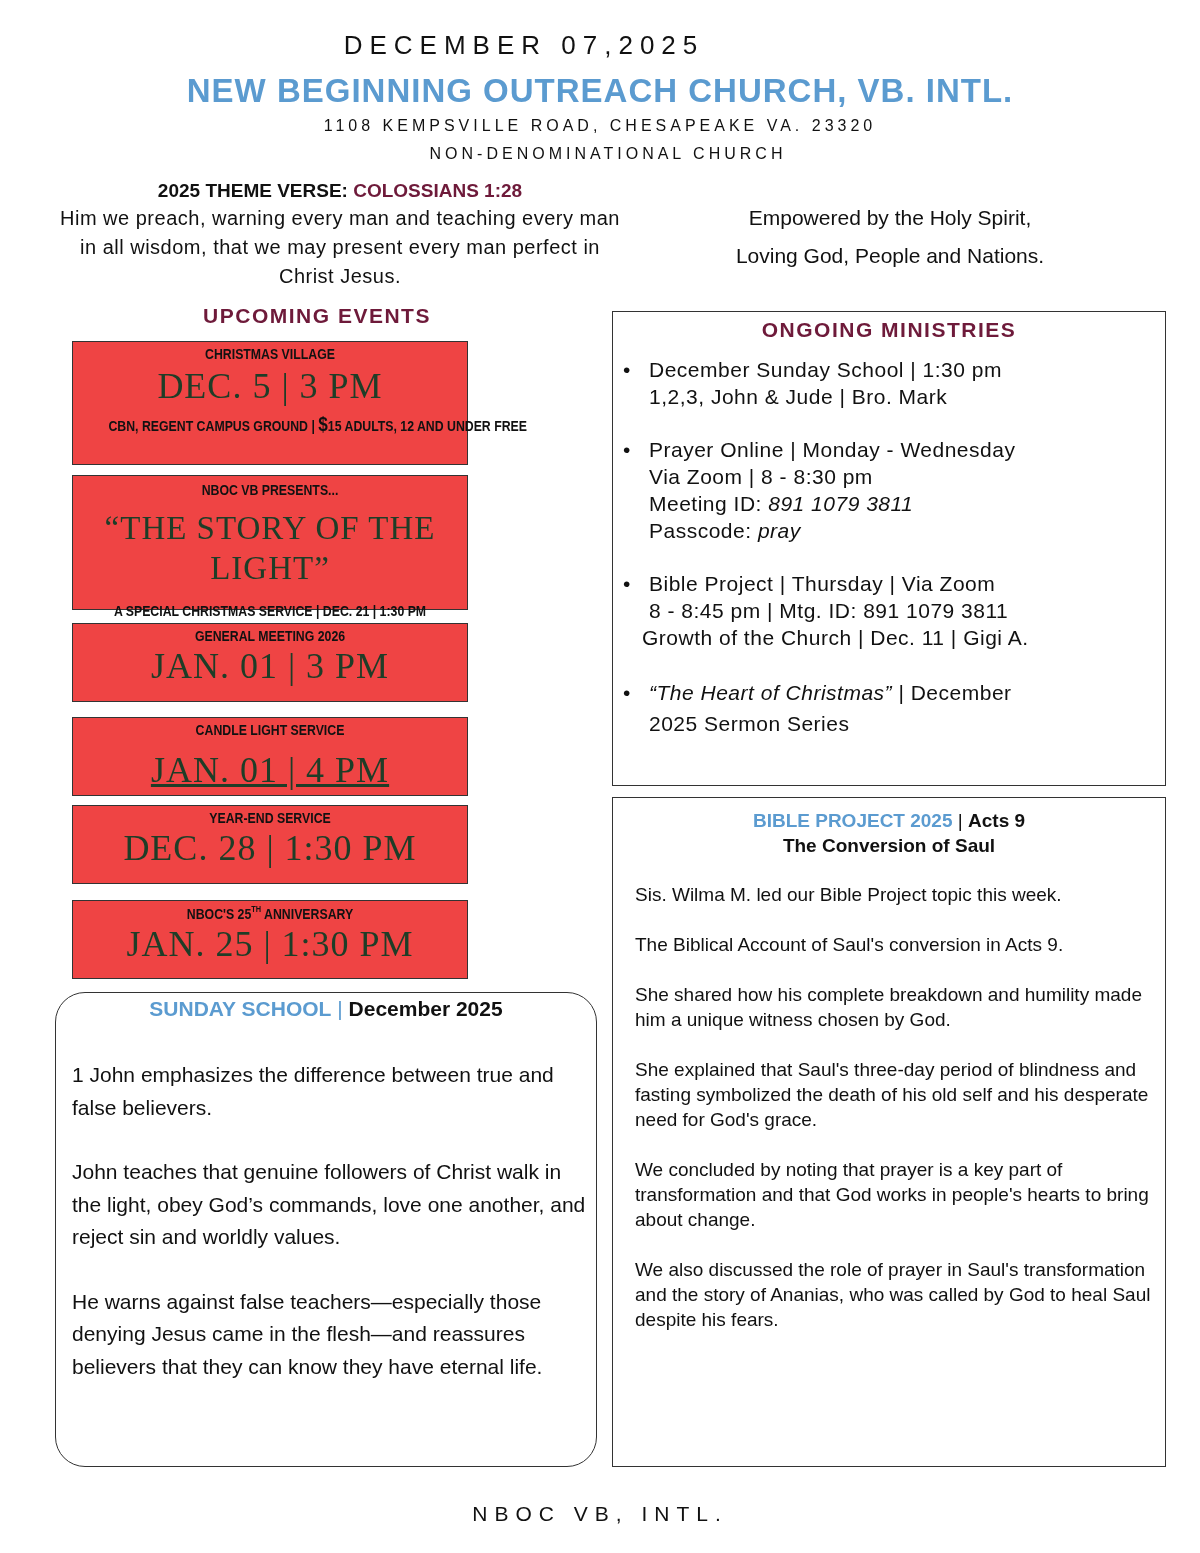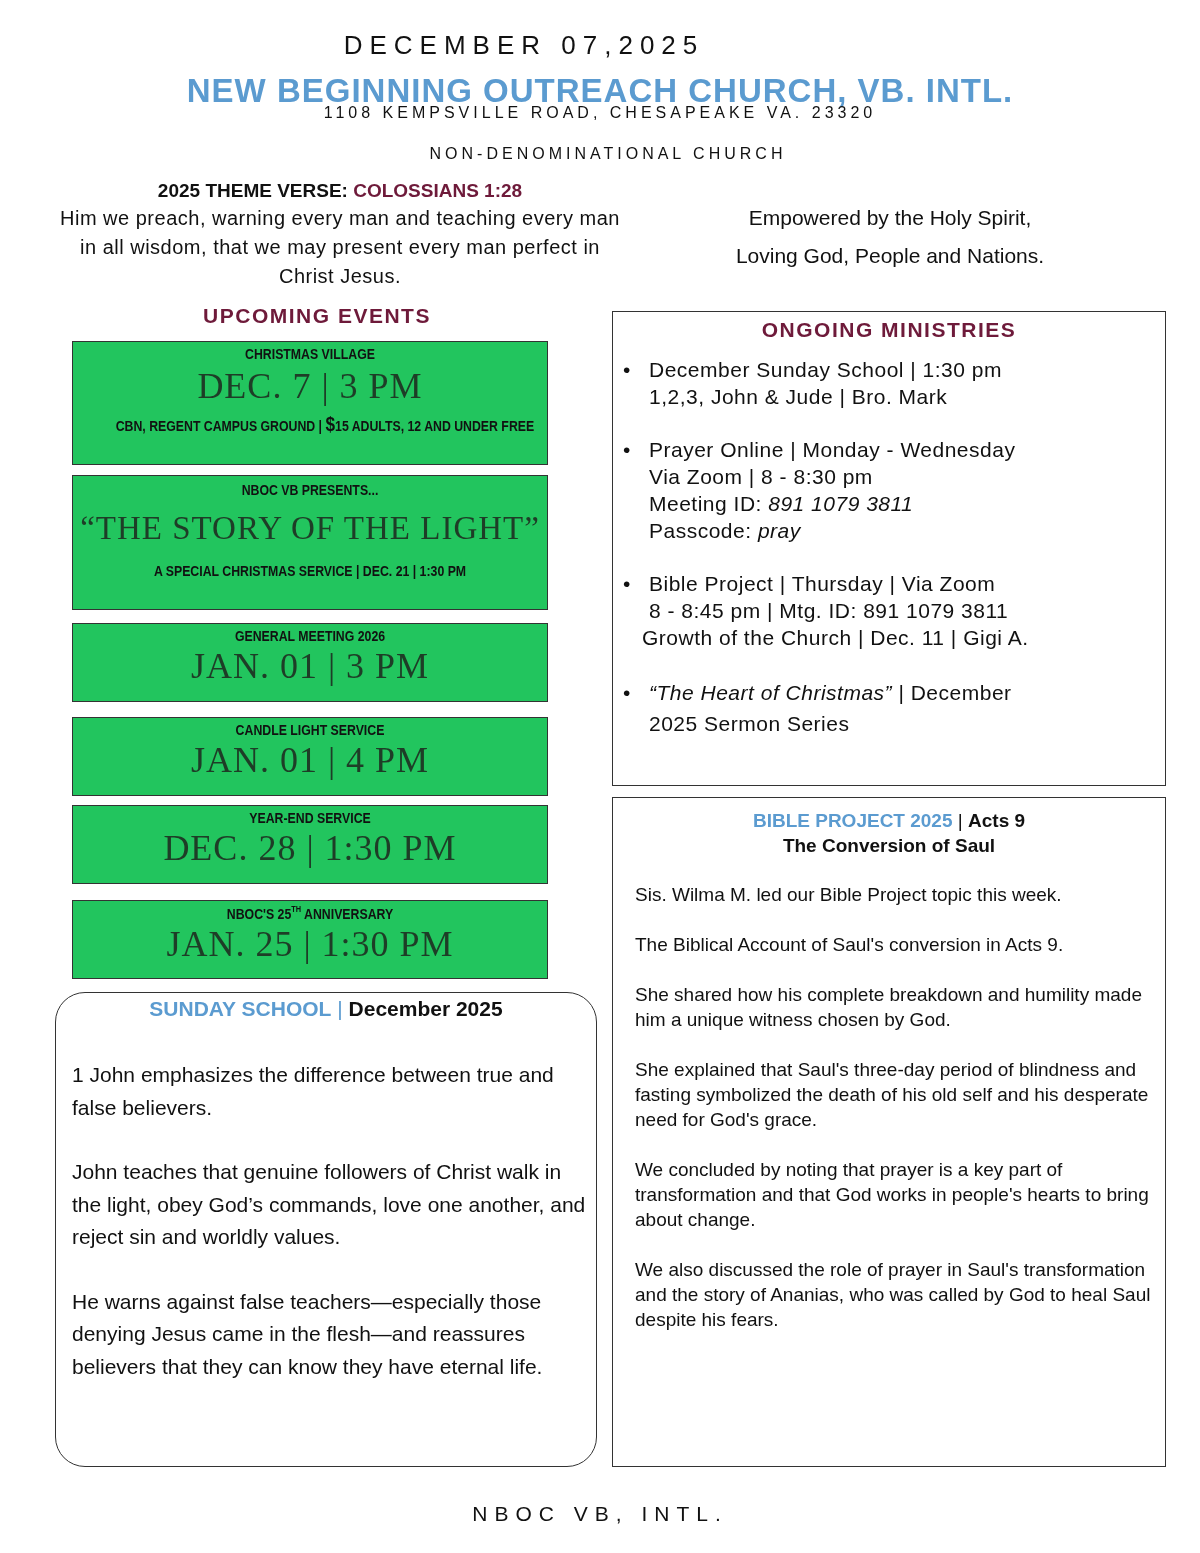--- a/index.html
+++ b/index.html
@@ -6,36 +6,36 @@
   body {
     width: 1200px; height: 1553px; background: #ffffff; position: relative;
     font-family: "Liberation Sans", "DejaVu Sans", sans-serif; color: #111;
     overflow: hidden;
   }
   .abs { position: absolute; }
   .center { text-align: center; }
 
   .date-line { top: 30px; left: 0; width: 1048px; font-size: 26px; letter-spacing: 7px; color: #111; }
   .church-name { top: 72px; left: 0; width: 1200px; font-size: 33px; font-weight: bold; color: #5b9bd0; letter-spacing: 1px; }
-  .address { top: 104px; left: 0; width: 1200px; font-size: 16px; letter-spacing: 4px; }
+  .address { top: 117px; left: 0; width: 1200px; font-size: 16px; letter-spacing: 4px; }
   .denom { top: 145px; left: 8px; width: 1200px; font-size: 16px; letter-spacing: 4px; }
 
   .theme { top: 180px; left: 55px; width: 570px; }
   .theme-head { font-size: 19px; font-weight: bold; }
   .theme-ref { color: #6e1a3a; }
   .theme-verse { font-size: 20px; line-height: 29px; letter-spacing: 0.5px; margin-top: 2px; }
 
   .motto { top: 199px; left: 640px; width: 500px; font-size: 21px; line-height: 38px; }
 
   .section-head { font-size: 21px; font-weight: bold; color: #6e1a3a; letter-spacing: 1.5px; }
   .upcoming-head { top: 304px; left: 62px; width: 510px; }
 
   .event {
-    position: absolute; left: 72px; width: 476px; border: 1.5px solid #333; box-sizing: border-box;
-    text-align: center; background: #22c55e;
+    position: absolute; left: 72px; width: 396px; border: 1.5px solid #333; box-sizing: border-box;
+    text-align: center; background: #ef4444;
   }
   .event-title { font-family: "Liberation Sans", sans-serif; font-weight: bold; font-size: 15px; transform: scaleX(0.82); letter-spacing: 0px; margin-top: 3px; color: #111; }
   .event-date { font-family: "Liberation Serif", "DejaVu Serif", serif; font-size: 36px; color: #1e3d27; line-height: 40px; letter-spacing: 1px; }
   .event-sub { font-family: "Liberation Sans", sans-serif; font-weight: bold; font-size: 15px; transform: scaleX(0.82); color: #111; margin-top: 2px; white-space: nowrap; }
   .event-sub .big { font-size: 21px; }
   .sup { font-size: 9px; vertical-align: 7px; }
 
   .box { position: absolute; border: 1.5px solid #333; box-sizing: border-box; background: #fff; }
   .ministries { top: 311px; left: 612px; width: 554px; height: 475px; }
   .ministries-head { text-align: center; margin-top: 6px; }
@@ -74,40 +74,40 @@
 
 <div class="abs center motto">
   <div>Empowered by the Holy Spirit,</div>
   <div>Loving God, People and Nations.</div>
 </div>
 
 <div class="abs center section-head upcoming-head">UPCOMING EVENTS</div>
 
 <div class="event" style="top:341px;height:124px;">
   <div class="event-title">CHRISTMAS VILLAGE</div>
-  <div class="event-date" style="margin-top:4px;">DEC. 7 | 3 PM</div>
+  <div class="event-date" style="margin-top:4px;">DEC. 5 | 3 PM</div>
   <div class="event-sub" style="margin-top:6px;">
     <span>CBN, REGENT CAMPUS GROUND | </span><span class="big">$</span><span>15 ADULTS, 12 AND UNDER FREE</span>
   </div>
 </div>
 
 <div class="event" style="top:475px;height:135px;">
   <div class="event-title" style="margin-top:5px;">NBOC VB PRESENTS...</div>
   <div class="event-date" style="margin-top:10px;font-size:33px;">“THE STORY OF THE LIGHT”</div>
   <div class="event-sub" style="margin-top:14px;">A SPECIAL CHRISTMAS SERVICE | DEC. 21 | 1:30 PM</div>
 </div>
 
 <div class="event" style="top:623px;height:79px;">
   <div class="event-title">GENERAL MEETING 2026</div>
   <div class="event-date" style="margin-top:2px;">JAN. 01 | 3 PM</div>
 </div>
 
 <div class="event" style="top:717px;height:79px;">
   <div class="event-title">CANDLE LIGHT SERVICE</div>
-  <div class="event-date" style="margin-top:2px;">JAN. 01 | 4 PM</div>
+  <div class="event-date" style="margin-top:12px;text-decoration:underline;">JAN. 01 | 4 PM</div>
 </div>
 
 <div class="event" style="top:805px;height:79px;">
   <div class="event-title">YEAR-END SERVICE</div>
   <div class="event-date" style="margin-top:2px;">DEC. 28 | 1:30 PM</div>
 </div>
 
 <div class="event" style="top:900px;height:79px;">
   <div class="event-title">
     <span>NBOC'S 25</span><span class="sup">TH</span><span> ANNIVERSARY</span>

